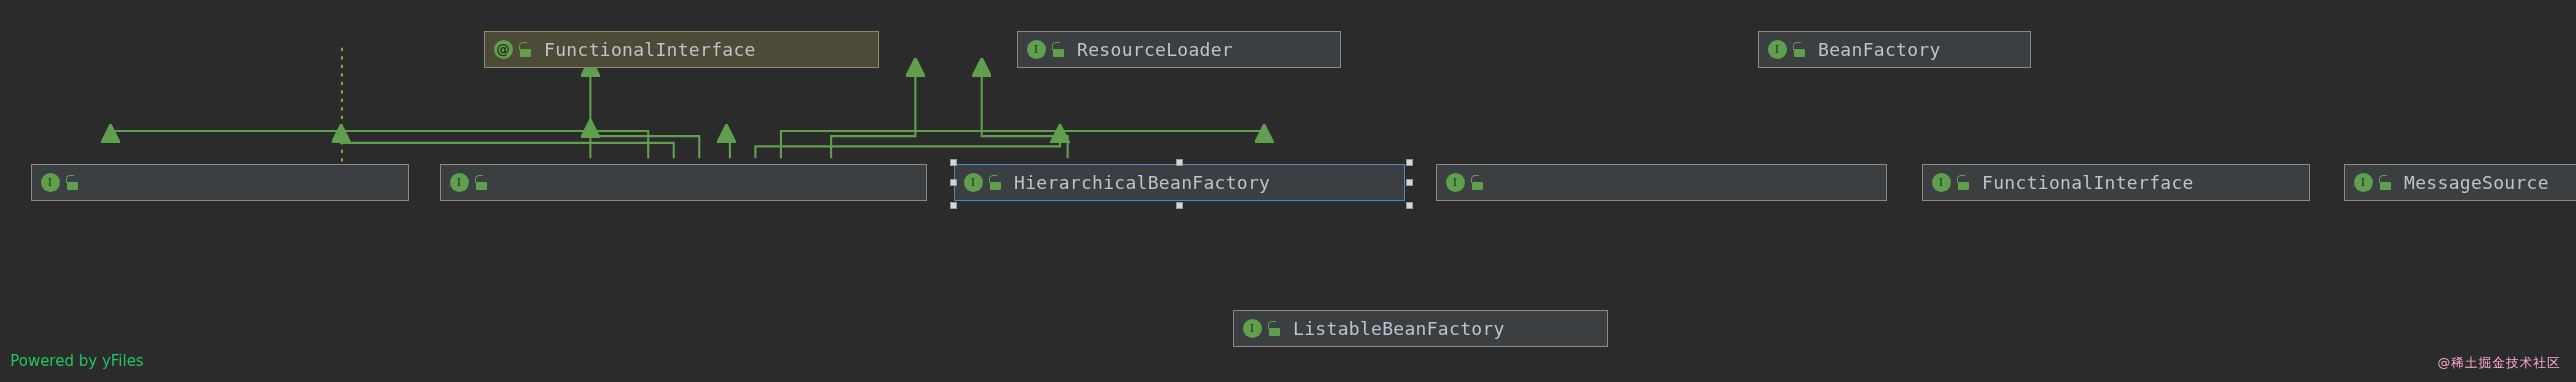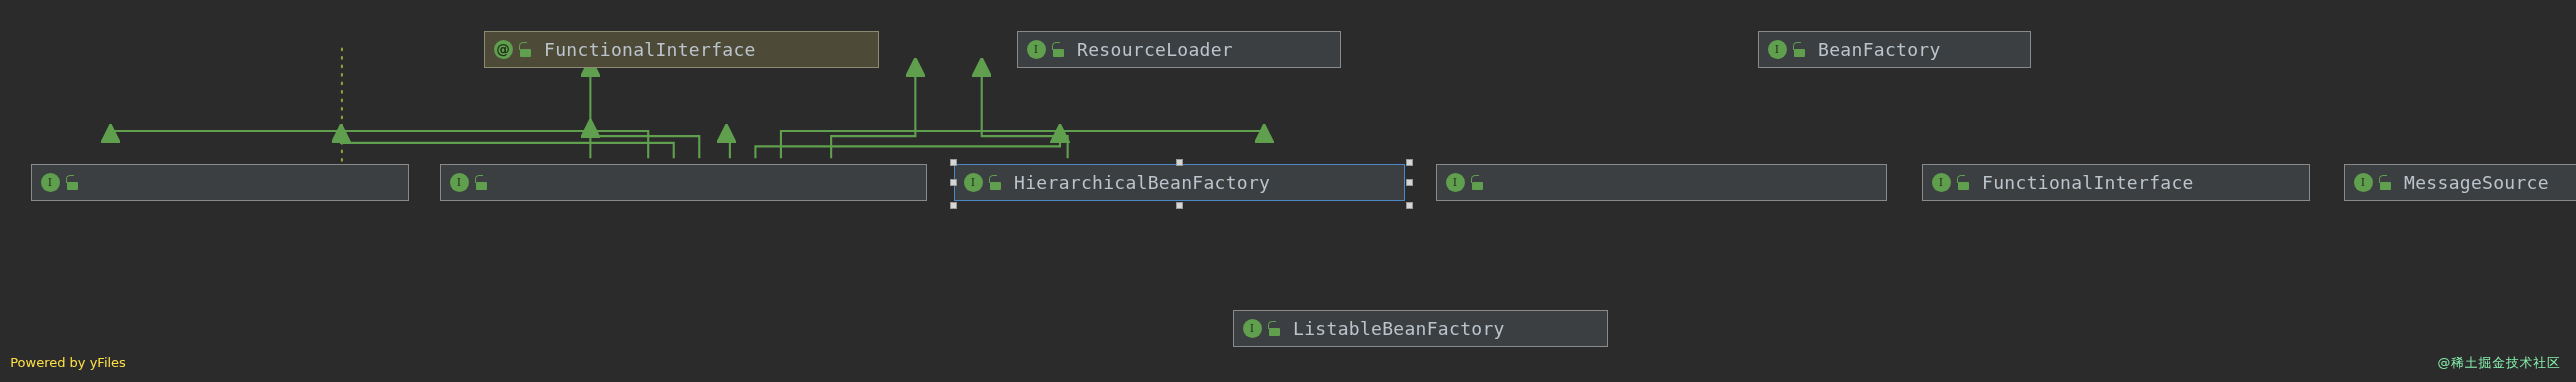--- a/index.html
+++ b/index.html
@@ -104,30 +104,30 @@
     height: 6.8px;
     background: #d6d6d6;
     border: 0.9px solid #9a9a9a;
     box-sizing: border-box;
   }
   .footer-text {
     position: absolute;
     left: 10.2px;
     bottom: 12px;
     font-family: "DejaVu Sans", sans-serif;
-    font-size: 13px;
-    color: #fde047;
+    font-size: 15px;
+    color: #22c55e;
   }
   .watermark {
     position: absolute;
     right: 15.3px;
     bottom: 10.2px;
     font-family: "DejaVu Sans", sans-serif;
     font-size: 12.8px;
-    color: #86efac;
+    color: #f9a8d4;
     letter-spacing: 0.9px;
   }
 </style>
 </head>
 <body>
 
 <div id="canvas">
 
   <svg id="edge-layer" viewBox="0 0 3024 449" width="2576" height="382">
     <defs>

